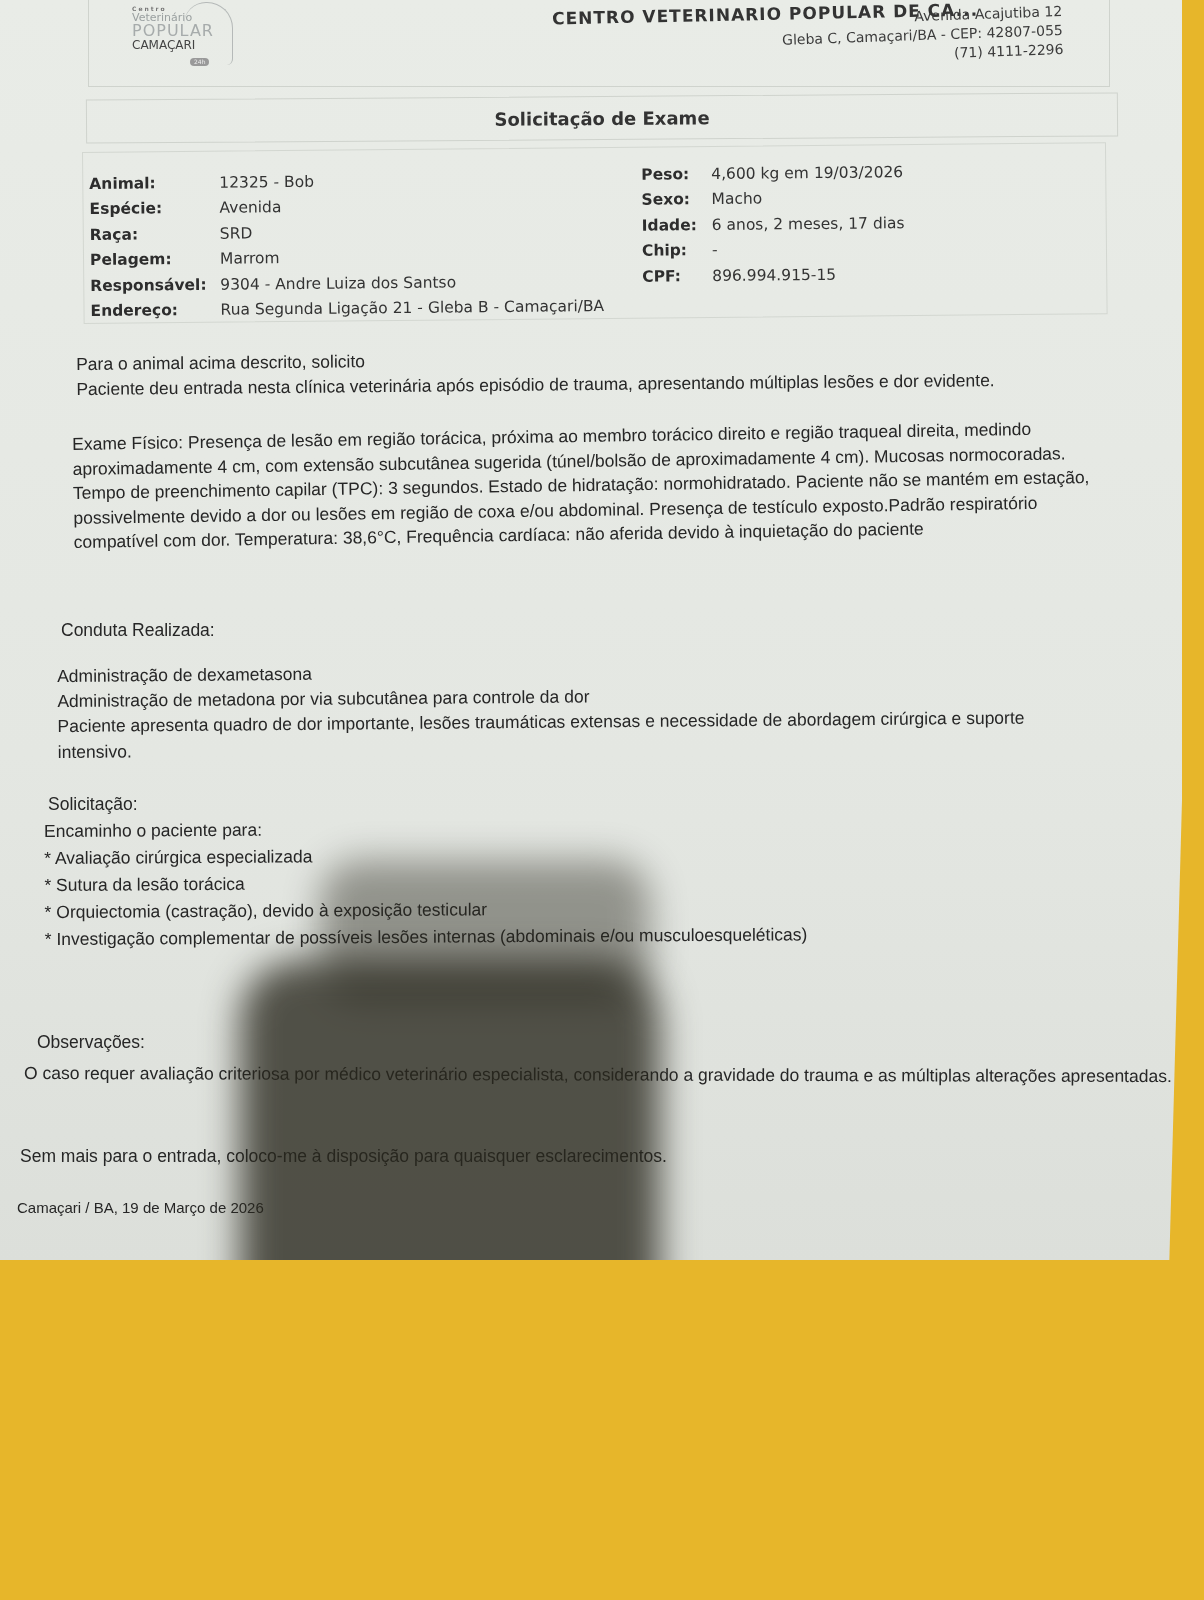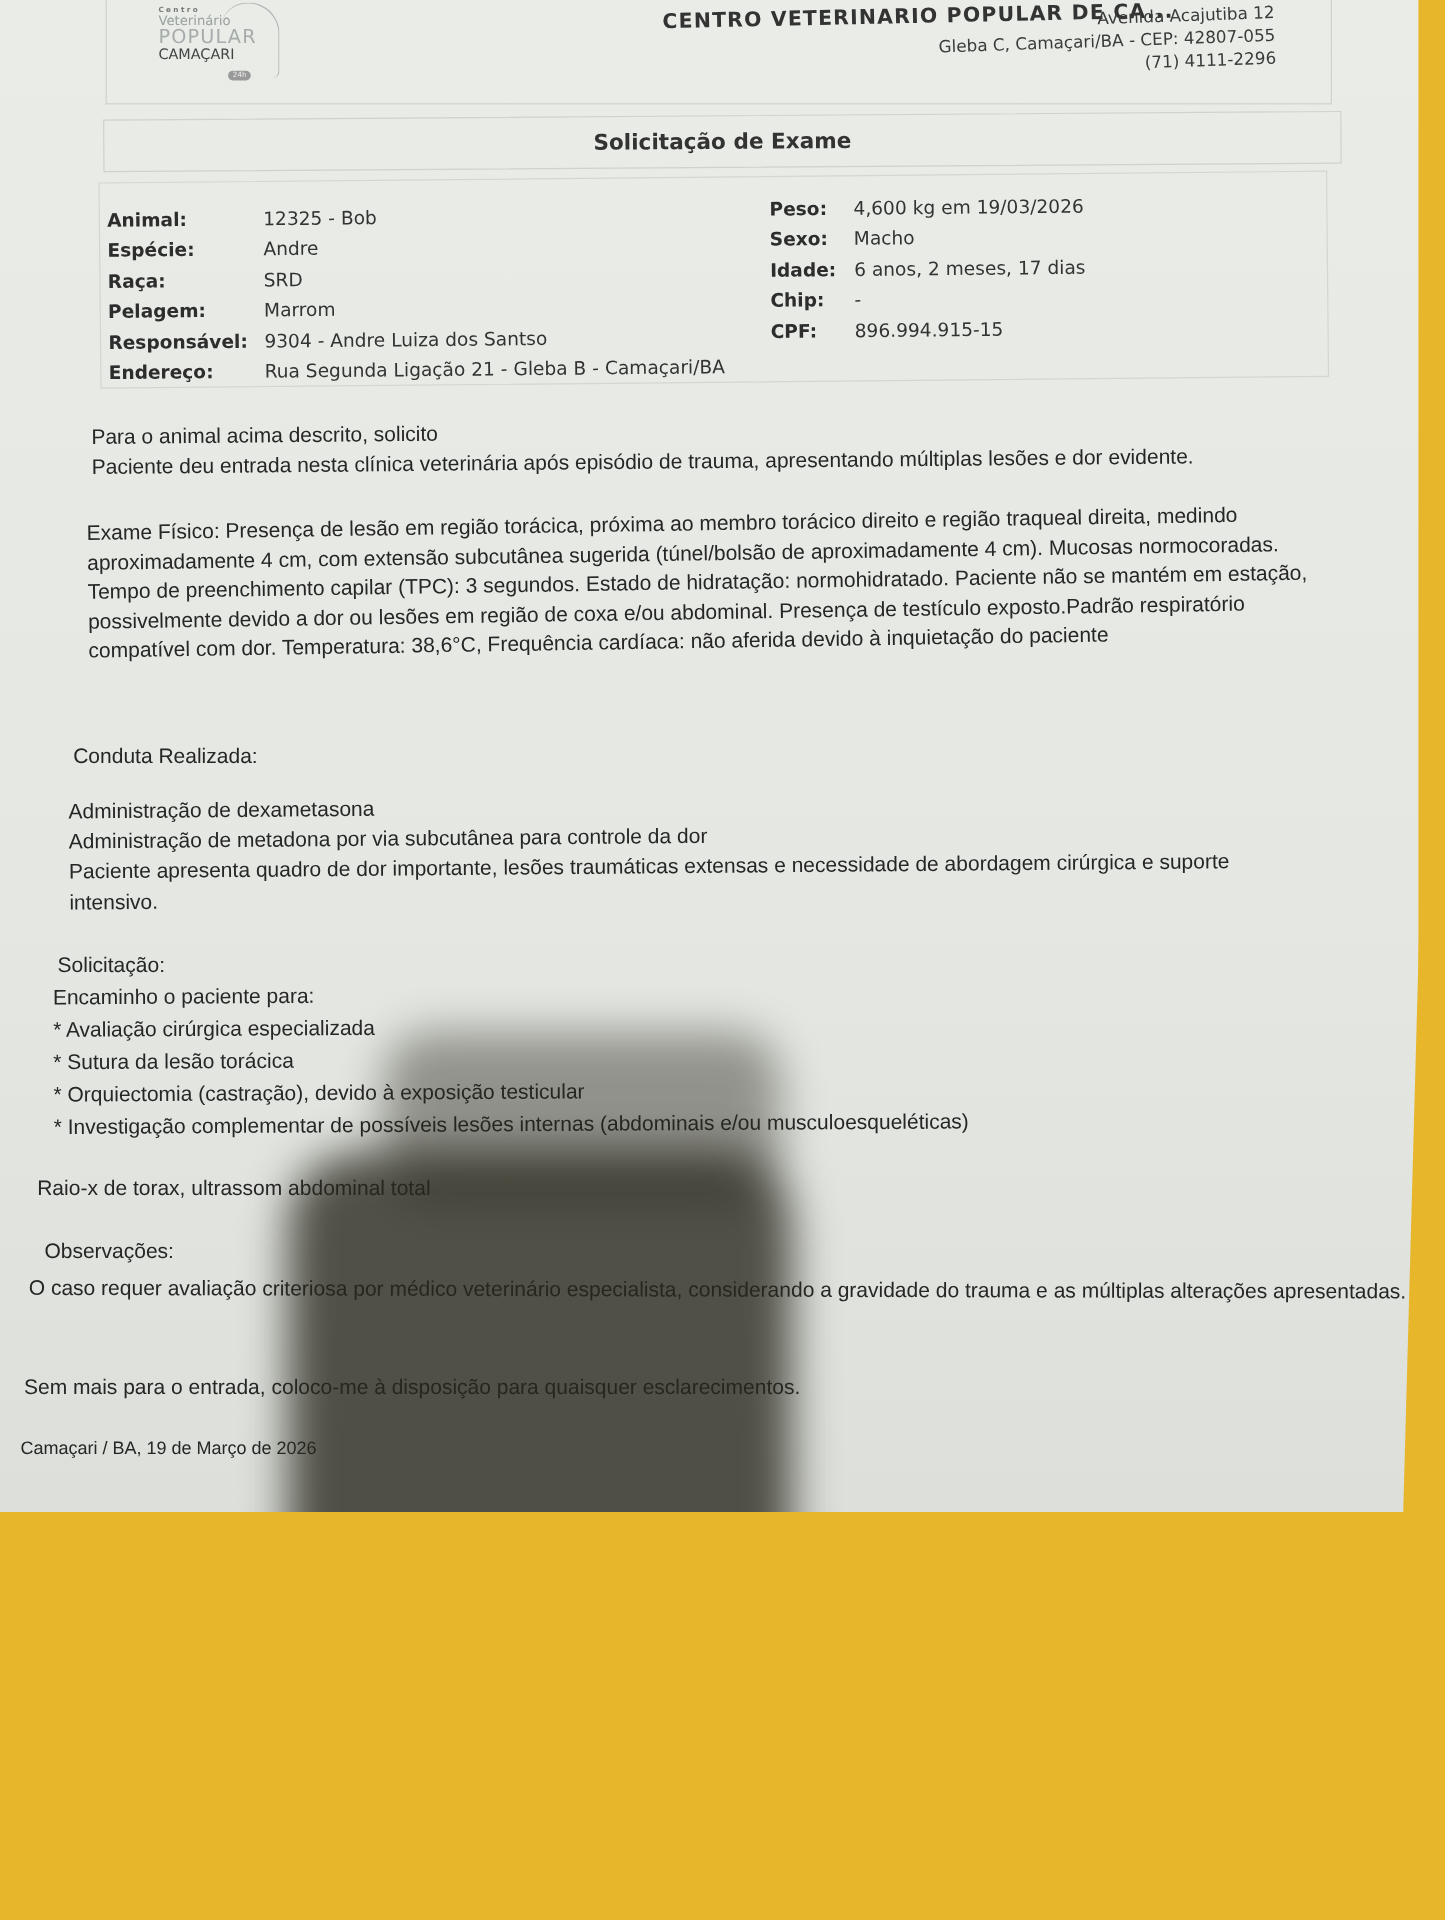--- a/index.html
+++ b/index.html
@@ -153,21 +153,21 @@
   </div>
 
   <div class="info-box">
     <div class="info-left">
       <div class="row">
           <span class="k">Animal:</span>
           <span class="v">12325 - Bob</span>
         </div>
       <div class="row">
           <span class="k">Espécie:</span>
-          <span class="v">Andre</span>
+          <span class="v">Avenida</span>
         </div>
       <div class="row">
           <span class="k">Raça:</span>
           <span class="v">SRD</span>
         </div>
       <div class="row">
           <span class="k">Pelagem:</span>
           <span class="v">Marrom</span>
         </div>
       <div class="row">
@@ -219,21 +219,20 @@
 
   <div class="body-text p-solic-h">Solicitação:</div>
   <div class="body-text p-solic">
     <div>Encaminho o paciente para:</div>
     <div>* Avaliação cirúrgica especializada</div>
     <div>* Sutura da lesão torácica</div>
     <div>* Orquiectomia (castração), devido à exposição testicular</div>
     <div>* Investigação complementar de possíveis lesões internas (abdominais e/ou musculoesqueléticas)</div>
   </div>
 
-  <div class="body-text p-exams">Raio-x de torax, ultrassom abdominal total</div>
 
   <div class="body-text p-obs-h">Observações:</div>
   <div class="body-text p-obs">O caso requer avaliação criteriosa por médico veterinário especialista, considerando a gravidade do trauma e as múltiplas alterações apresentadas.</div>
 
   <div class="body-text p-close">Sem mais para o entrada, coloco-me à disposição para quaisquer esclarecimentos.</div>
   <div class="body-text p-date">Camaçari / BA, 19 de Março de 2026</div>
 
   <div class="sig-block">
     <div>Antonio Diego de Oliveira Santana</div>
     <div>Médico Veterinário</div>

